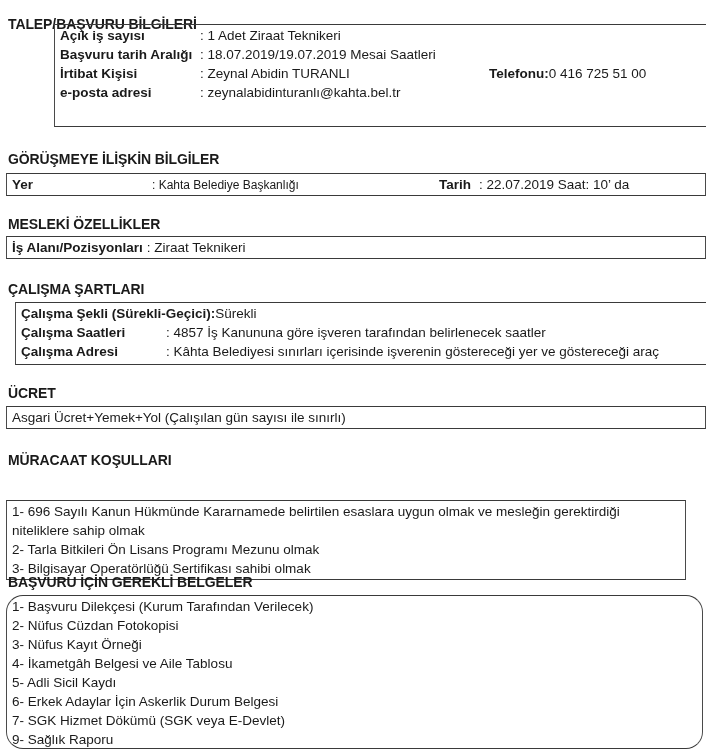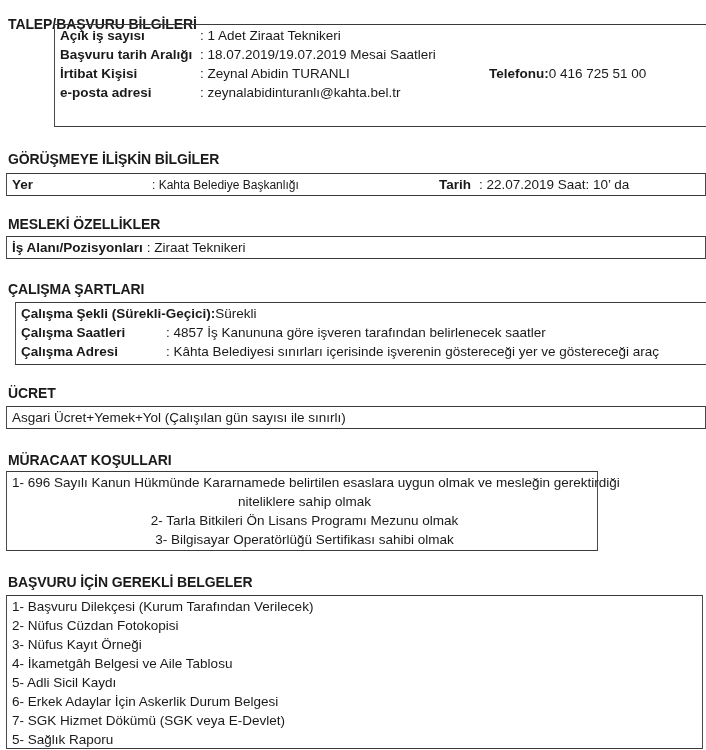--- a/index.html
+++ b/index.html
@@ -74,30 +74,30 @@
     <span class="lbl" style="width:145px;">Çalışma Adresi</span><span class="val">: Kâhta Belediyesi sınırları içerisinde işverenin göstereceği yer ve göstereceği araç</span>
   </div>
 </div>
 
 <div class="heading" style="top:385px;">ÜCRET</div>
 <div class="box" style="top:406px; width:700px; height:23px;">
   <div class="line">Asgari Ücret+Yemek+Yol (Çalışılan gün sayısı ile sınırlı)</div>
 </div>
 
 <div class="heading" style="top:452px;">MÜRACAAT KOŞULLARI</div>
-<div class="box" style="top:471px; width:592px; height:80px;text-align:center;">
+<div class="box" style="top:500px; width:680px; height:80px;">
   <div class="line">1- 696 Sayılı Kanun Hükmünde Kararnamede belirtilen esaslara uygun olmak ve mesleğin gerektirdiği</div>
   <div class="line">niteliklere sahip olmak</div>
   <div class="line">2- Tarla Bitkileri Ön Lisans Programı Mezunu olmak</div>
   <div class="line">3- Bilgisayar Operatörlüğü Sertifikası sahibi olmak</div>
 </div>
 
 <div class="heading" style="top:574px;">BAŞVURU İÇİN GEREKLİ BELGELER</div>
-<div class="box" style="top:595px; width:697px; height:154px;">
+<div class="box" style="top:595px; width:697px; height:154px;border-radius:17px;">
   <div class="line">1- Başvuru Dilekçesi (Kurum Tarafından Verilecek)</div>
   <div class="line">2- Nüfus Cüzdan Fotokopisi</div>
   <div class="line">3- Nüfus Kayıt Örneği</div>
   <div class="line">4- İkametgâh Belgesi ve Aile Tablosu</div>
   <div class="line">5- Adli Sicil Kaydı</div>
   <div class="line">6- Erkek Adaylar İçin Askerlik Durum Belgesi</div>
   <div class="line">7- SGK Hizmet Dökümü (SGK veya E-Devlet)</div>
-  <div class="line">5- Sağlık Raporu</div>
+  <div class="line">9- Sağlık Raporu</div>
 </div>
 
 </body></html>

